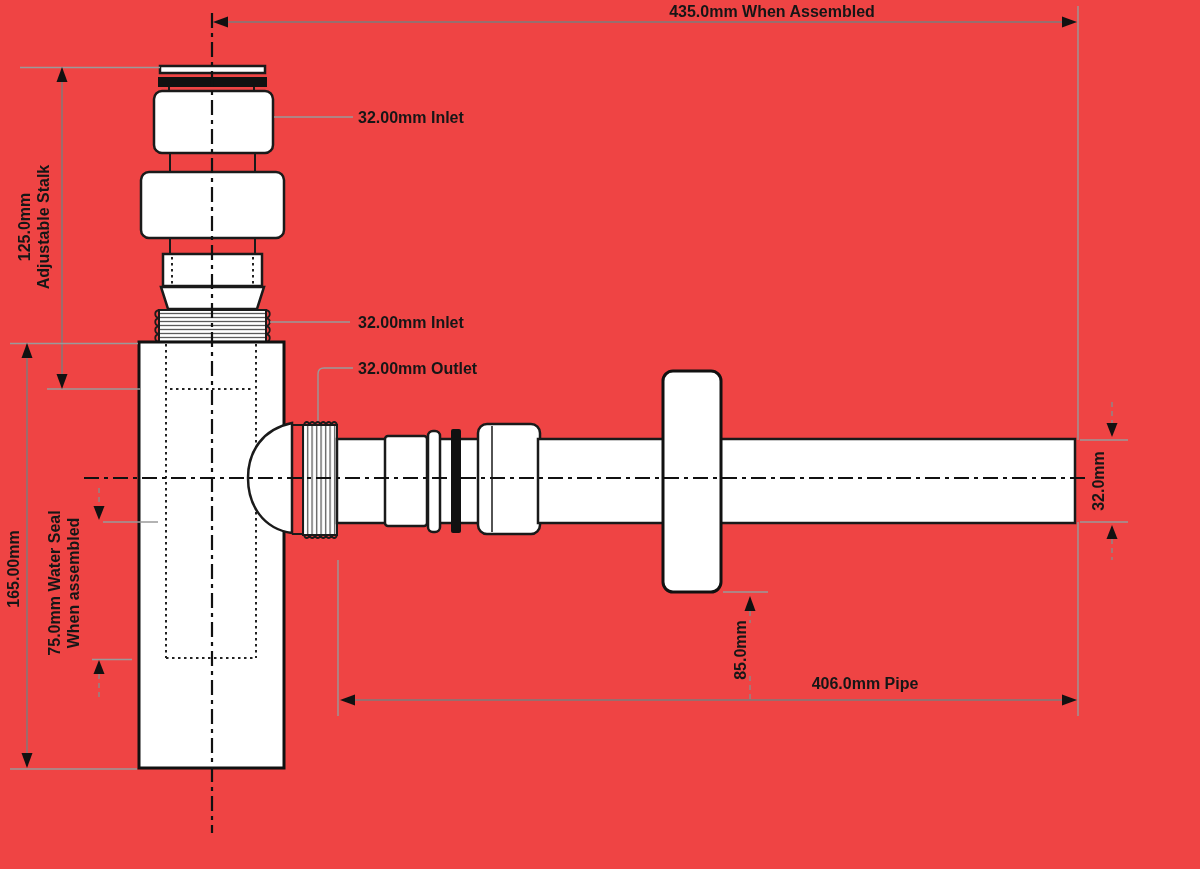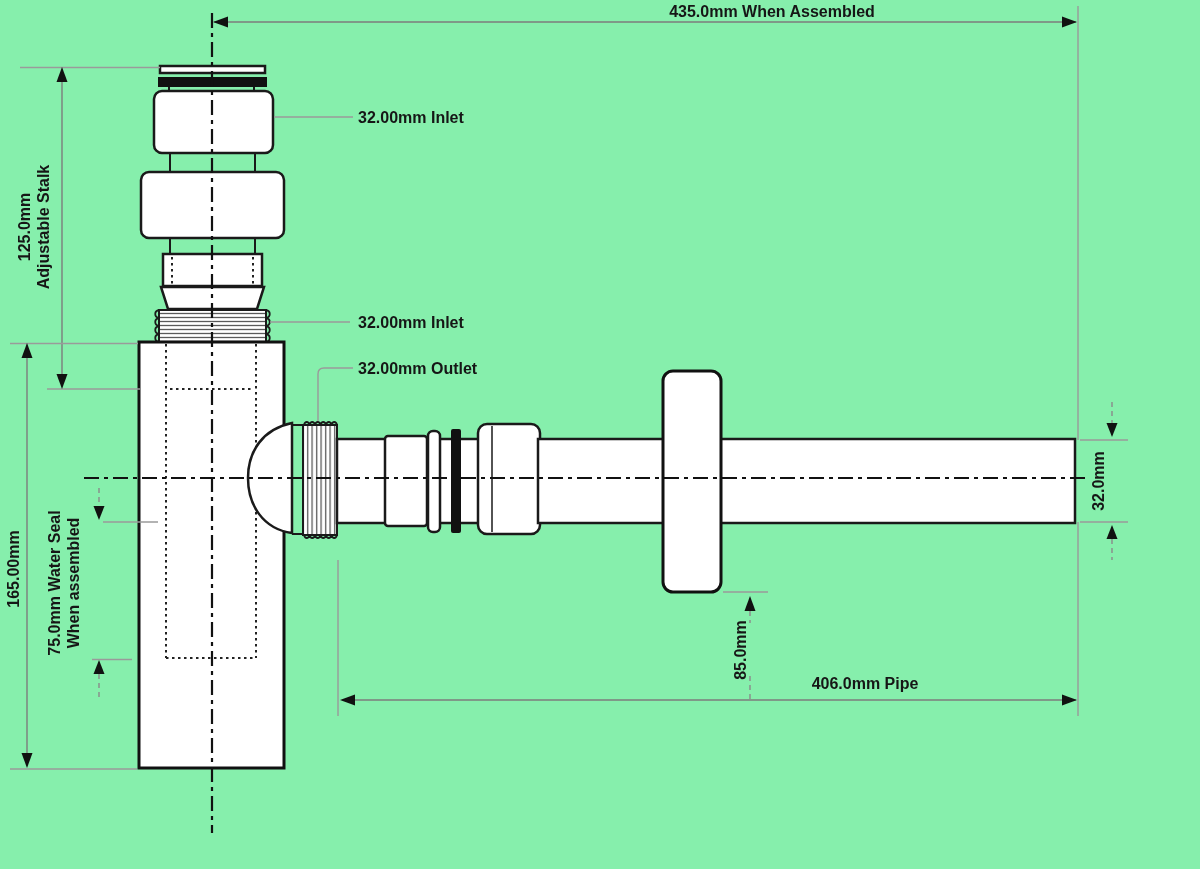--- a/index.html
+++ b/index.html
@@ -1,16 +1,16 @@
 <!DOCTYPE html>
 <html><head>
 <meta charset="utf-8">
 <style>
   html,body{margin:0;padding:0;background:#fff;}
-  .stage{position:relative;width:1200px;height:869px;background:#86efac;overflow:hidden;
+  .stage{position:relative;width:1200px;height:869px;background:#ef4444;overflow:hidden;
          font-family:"Liberation Sans",sans-serif;}
   svg{display:block;}
   text{font-family:"Liberation Sans",sans-serif;font-weight:bold;font-size:16px;fill:#161616;}
   .part{fill:#ffffff;stroke:#1a1a1a;stroke-width:2.5;}
   .part-thick{fill:#ffffff;stroke:#111;stroke-width:3;}
   .solid{fill:#111;stroke:none;}
   .thinline{stroke:#1a1a1a;stroke-width:2;fill:none;}
   .ext{stroke:#9a9a9a;stroke-width:1.4;fill:none;}
   .dimline{stroke:#7d7d7d;stroke-width:1.4;fill:none;}
   .dimdash{stroke:#8a8a8a;stroke-width:1.4;fill:none;stroke-dasharray:5 4;}

